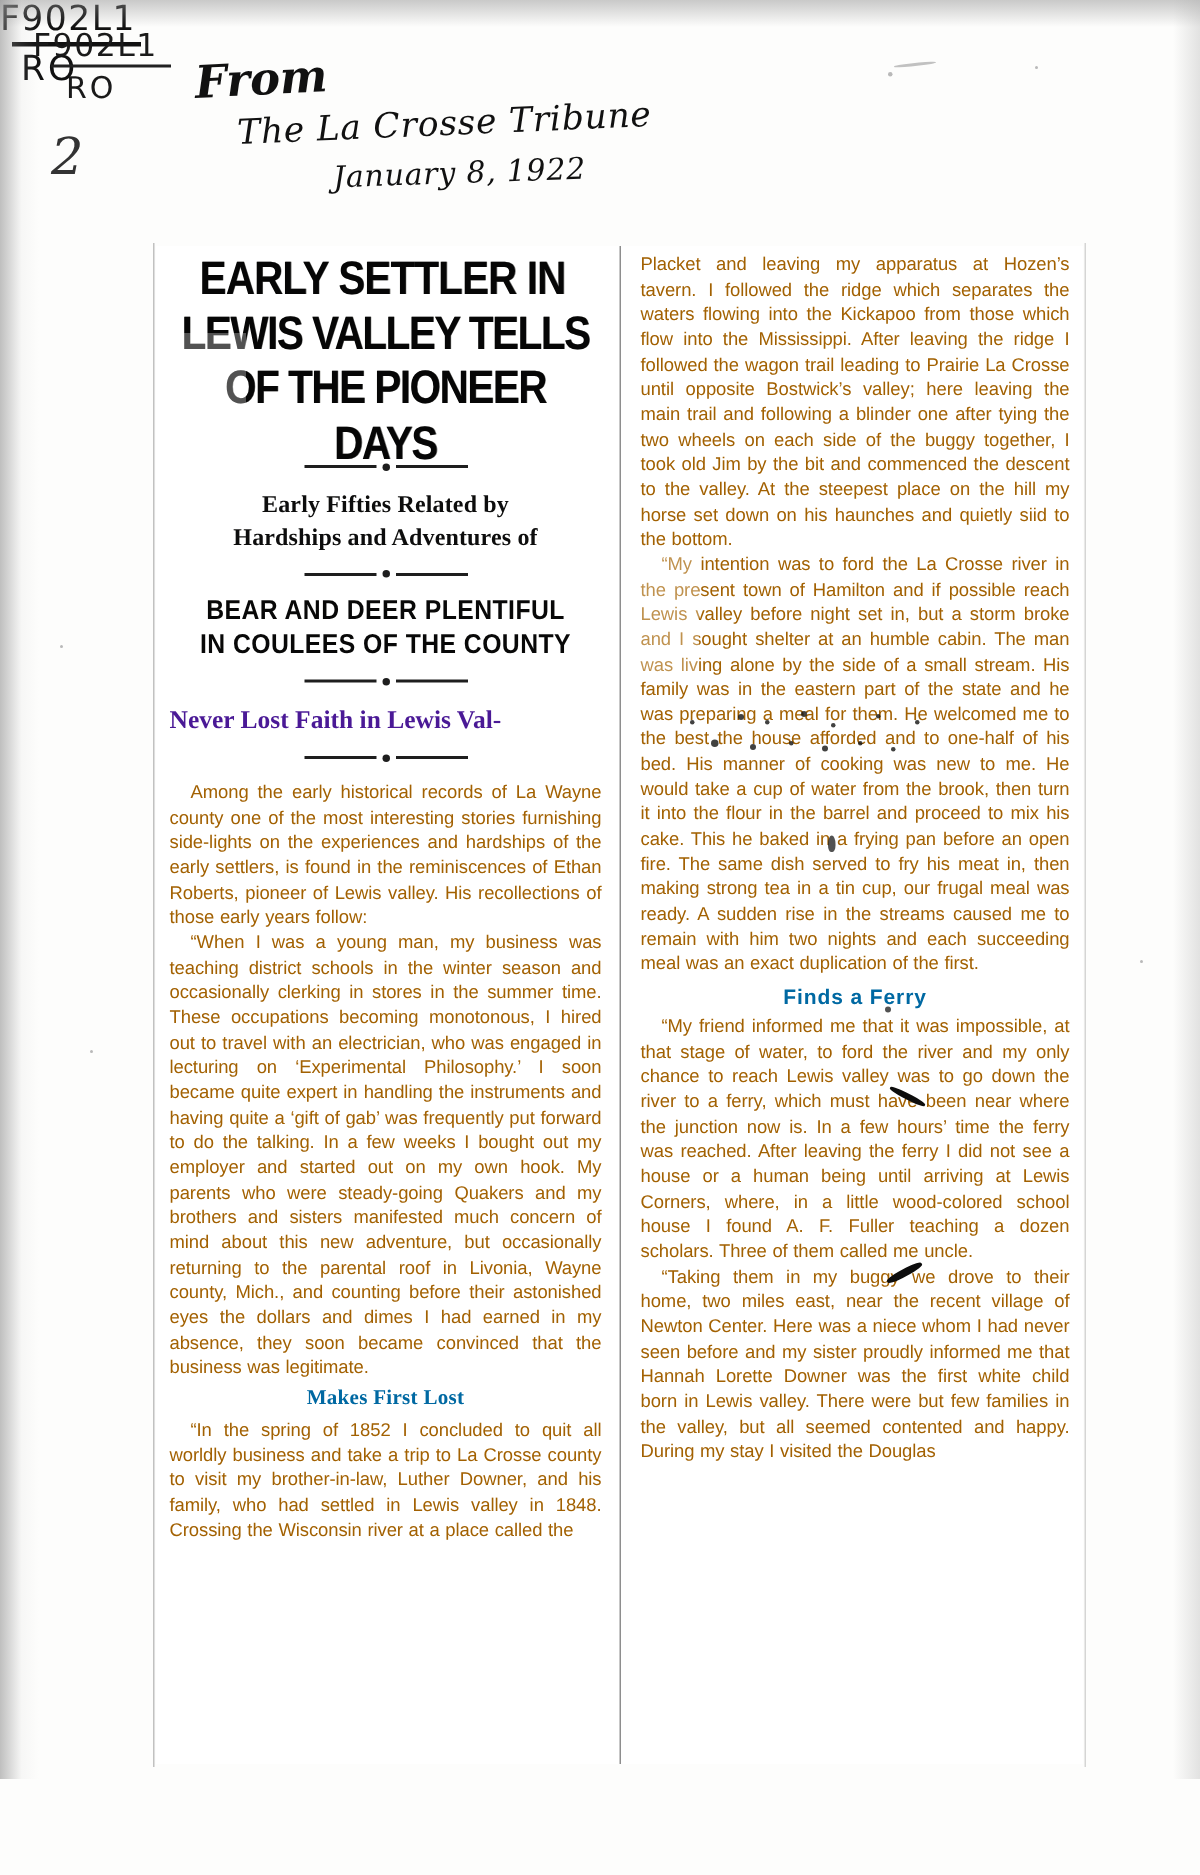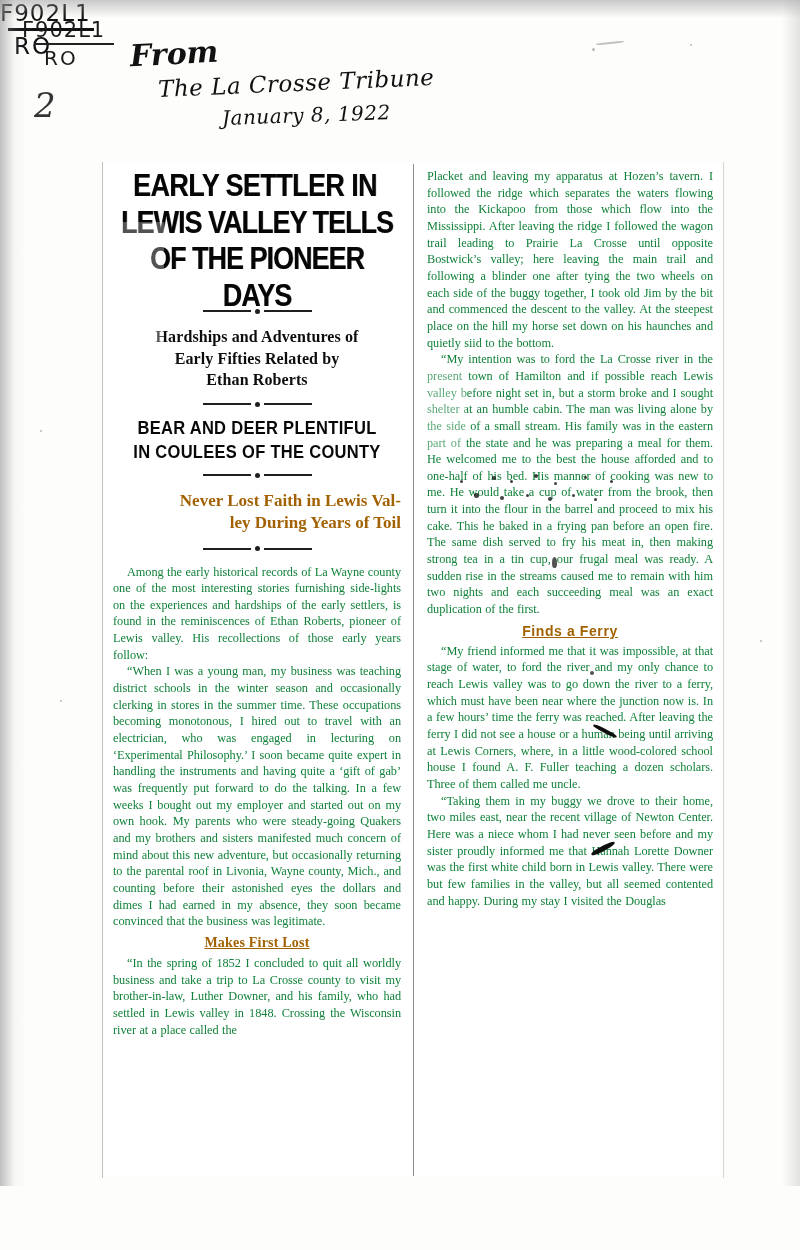--- a/index.html
+++ b/index.html
@@ -190,22 +190,22 @@
     letter-spacing: 0.3px;
     color: #0d0d0d;
     transform: scaleY(1.1);
     transform-origin: center;
   }
   .hl-tertiary {
     font-family: "Liberation Serif", serif;
     font-weight: bold;
     font-size: 17px;
     line-height: 1.3;
-    text-align: right;
-    color: #a16207;
+    text-align: left;
+    color: #4c1d95;
   }
 
   
   .divider {
     display: flex;
     align-items: center;
     justify-content: center;
     height: 18px;
     margin: 5px 0 6px;
   }
@@ -218,40 +218,39 @@
   .divider b {
     display: block;
     width: 5px; height: 5px;
     background: #222;
     border-radius: 50%;
     margin: 0 4px;
   }
 
   
   .body-text {
-    font-family: Liberation Serif, serif;
+    font-family: Liberation Sans, sans-serif;
     font-size: 12.3px;
     line-height: 1.355;
     text-align: justify;
-    color: #15803d;
+    color: #a16207;
     letter-spacing: -0.05px;
     word-spacing: 0.4px;
   }
   .body-text p { text-indent: 14px; margin: 0; }
   .body-text p.noindent { text-indent: 0; }
 
   .sec-head {
     font-family: "Liberation Serif", serif;
     font-weight: bold;
     font-size: 14px;
     text-align: center;
-    color: #a16207;
+    color: #0369a1;
     margin: 5px 0 4px;
     letter-spacing: 0.2px;
-    text-decoration: underline;
   }
   .sec-head.sans {
     font-family: "Liberation Sans", sans-serif;
     font-size: 14px;
     letter-spacing: 0.6px;
   }
 
   
   .blotch {
     position: absolute;
@@ -346,23 +345,22 @@
         <div class="l3">OF THE PIONEER DAYS</div>
       </div>
 
       <div class="divider">
           <i></i>
           <b></b>
           <i></i>
         </div>
 
       <div class="hl-sub">
+        <div>Early Fifties Related by</div>
         <div>Hardships and Adventures of</div>
-        <div>Early Fifties Related by</div>
-        <div>Ethan Roberts</div>
       </div>
 
       <div class="divider">
           <i></i>
           <b></b>
           <i></i>
         </div>
 
       <div class="hl-kicker">
         <div>BEAR AND DEER PLENTIFUL</div>
@@ -370,21 +368,20 @@
       </div>
 
       <div class="divider">
           <i></i>
           <b></b>
           <i></i>
         </div>
 
       <div class="hl-tertiary">
         <div>Never Lost Faith in Lewis Val-</div>
-        <div>ley During Years of Toil</div>
       </div>
 
       <div class="divider">
           <i></i>
           <b></b>
           <i></i>
         </div>
 
       <div class="body-text">
         <p>Among the early historical records of La Wayne county one of the most interesting stories furnishing side-lights on the experiences and hardships of the early settlers, is found in the reminiscences of Ethan Roberts, pioneer of Lewis valley. His recollections of those early years follow:</p>

